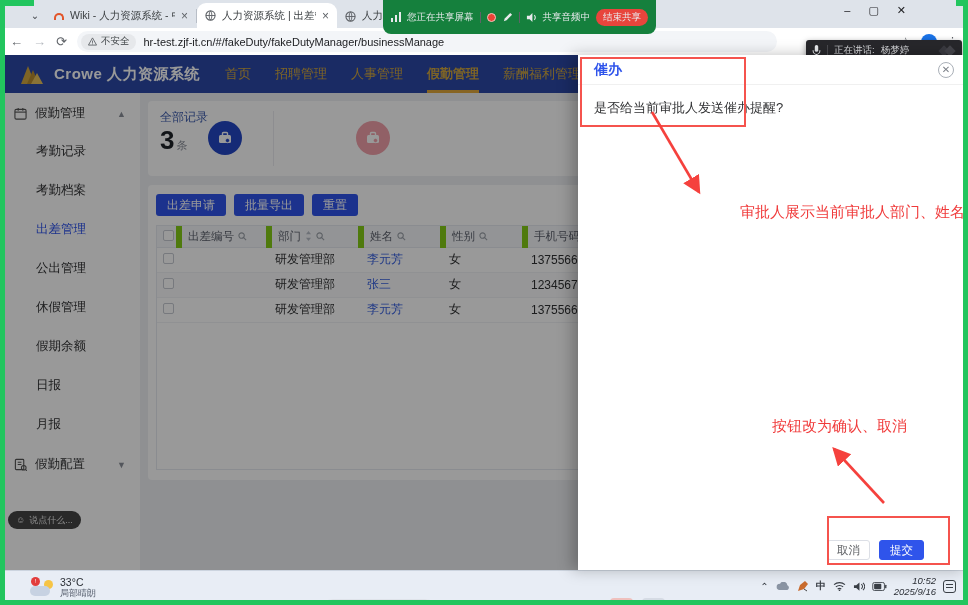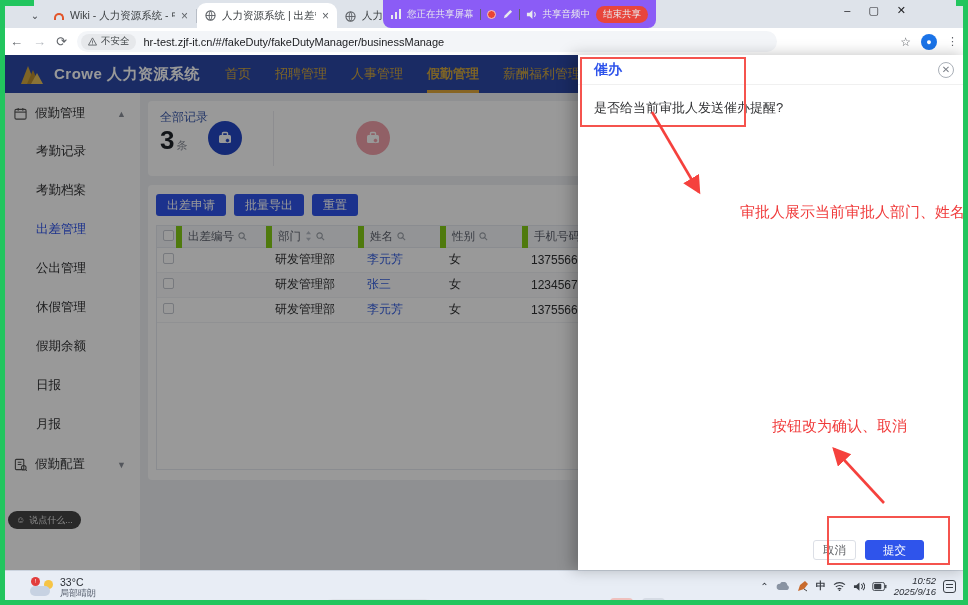--- a/index.html
+++ b/index.html
@@ -18,21 +18,21 @@
   .tabstrip { position:absolute; left:0; top:0; width:968px; height:28px; background:#dee3ea; display:flex; align-items:flex-end; padding-left:24px; }
   .tab-chevron { width:18px; height:18px; margin:0 2px 4px 2px; color:#45494e; font-size:10px; display:flex; align-items:center; justify-content:center; border-radius:50%; }
   .tab { display:flex; align-items:center; gap:6px; height:24px; padding:0 8px; max-width:150px; font-size:10.5px; color:#3c4043; }
   .tab.active { background:#fff; border-radius:9px 9px 0 0; height:25px; max-width:140px; }
   .tab .tab-title { white-space:nowrap; overflow:hidden; text-overflow:clip; flex:1; }
   .tab .tab-close { color:#5f6368; font-size:12px; line-height:1; flex:0 0 auto; }
   .fav-wiki { width:10px; height:7px; border:2.5px solid #e2552a; border-bottom:none; border-radius:6px 6px 0 0; flex:0 0 auto; }
   .tab-sep { width:1px; height:14px; background:#b8bec7; margin-bottom:5px; }
 
   
-  .share-pill { position:absolute; left:383px; top:0; height:28px; background:#8b5cf6; border-radius:0 0 8px 8px; display:flex; align-items:center; gap:6px; padding:0 8px; z-index:20; }
+  .share-pill { position:absolute; left:383px; top:0; height:34px; background:#15803d; border-radius:0 0 8px 8px; display:flex; align-items:center; gap:6px; padding:0 8px; z-index:20; }
   .share-pill span { font-size:9.5px; color:#e8eaed; white-space:nowrap; }
   .sp-div { width:1px; height:11px; background:#5f6368; }
   .rec-dot { width:9px; height:9px; border-radius:50%; background:#ea4335; border:1.5px solid #f8c6c2; }
   .end-share { background:#e8453c; color:#fff; font-size:9.5px; border-radius:9px; padding:2px 7px; white-space:nowrap; }
   .win-controls { position:absolute; right:62px; top:4px; display:flex; gap:18px; color:#202124; font-size:11px; z-index:5; }
 
   
   .toolbar { position:absolute; left:0; top:28px; width:968px; height:27px; background:#ffffff; display:flex; align-items:center; padding:0 10px; gap:10px; }
   .nav-ic { font-size:13px; color:#5f6368; }
   .nav-ic.dis { color:#b6bac0; }
@@ -97,21 +97,21 @@
 
   
   .mask { position:absolute; left:0; top:55px; width:968px; height:515px; background:rgba(0,0,0,.40); z-index:40; }
   .drawer { position:absolute; left:578px; top:55px; width:390px; height:515px; background:#fff; z-index:50; box-shadow:-6px 0 14px rgba(0,0,0,.25); }
   .drawer-header { height:30px; display:flex; align-items:center; padding:0 16px; border-bottom:1px solid #f0f0f0; }
   .drawer-title { color:#2f54eb; font-size:14px; font-weight:bold; }
   .drawer-close { position:absolute; right:14px; top:7px; width:16px; height:16px; border:1px solid #aab0b8; border-radius:50%; color:#7a7f87; font-size:10px; line-height:14px; text-align:center; }
   .drawer-body { padding:14px 16px; font-size:13px; color:#303133; }
   .drawer-footer { position:absolute; right:44px; bottom:10px; display:flex; gap:9px; }
   .btn-plain { height:20px; padding:0 9px; background:#fff; border:1px solid #dcdfe6; border-radius:3px; color:#606266; font-size:11.5px; display:inline-flex; align-items:center; }
-  .btn-primary { height:20px; padding:0 17px; background:#2f54eb; border:1px solid #2f54eb; border-radius:3px; color:#fff; font-size:11.5px; display:inline-flex; align-items:center; }
+  .btn-primary { height:20px; padding:0 10px; background:#2f54eb; border:1px solid #2f54eb; border-radius:3px; color:#fff; font-size:11.5px; display:inline-flex; align-items:center; }
 
   
   .anno-box { position:absolute; border:2px solid #f5534d; z-index:60; pointer-events:none; }
   .anno-box1 { left:580px; top:57px; width:166px; height:70px; }
   .anno-box2 { left:827px; top:516px; width:123px; height:49px; }
   .anno-note { position:absolute; color:#f03b3b; font-size:15px; z-index:60; white-space:nowrap; pointer-events:none; }
   .anno-note1 { left:740px; top:203px; }
   .anno-note2 { left:772px; top:417px; }
   .anno-svg { position:absolute; left:0; top:0; width:968px; height:605px; z-index:60; pointer-events:none; }
 
@@ -222,20 +222,34 @@
       </span>
       <span class="url-text">hr-test.zjf-it.cn/#/fakeDuty/fakeDutyManager/businessManage</span>
     </div>
     <div class="tb-right">
       <span class="star">☆</span>
       <span class="avatar-profile">●</span>
       <span class="kebab">⋮</span>
     </div>
   </div>
 
+  <div class="speaking">
+    <svg width="9" height="12" viewBox="0 0 10 14">
+        <rect x="3" y="0" width="4" height="8" rx="2" fill="#e8eaed"></rect>
+        <path d="M1 6c0 3 2 5 4 5s4-2 4-5" stroke="#e8eaed" stroke-width="1.2" fill="none"></path>
+        <rect x="4.4" y="11" width="1.2" height="2.5" fill="#e8eaed"></rect>
+      </svg>
+    <div class="spk-div"></div>
+    <span>正在讲话:</span>
+    <span>杨梦婷</span>
+    <div class="diamonds">
+        <i></i>
+        <i></i>
+      </div>
+  </div>
 
   <div class="app-header">
     <div class="brand">
       <svg width="26" height="20" viewBox="0 0 26 20">
         <polygon points="8,2 15,20 1,20" fill="#d2a73e"></polygon>
         <polygon points="13,6 19,20 7,20" fill="#b88b2e"></polygon>
         <polygon points="17,9 23,20 11,20" fill="#e6c05a"></polygon>
       </svg>
       <span class="brand-name"><b>Crowe</b> <b>人力资源系统</b></span>
     </div>

